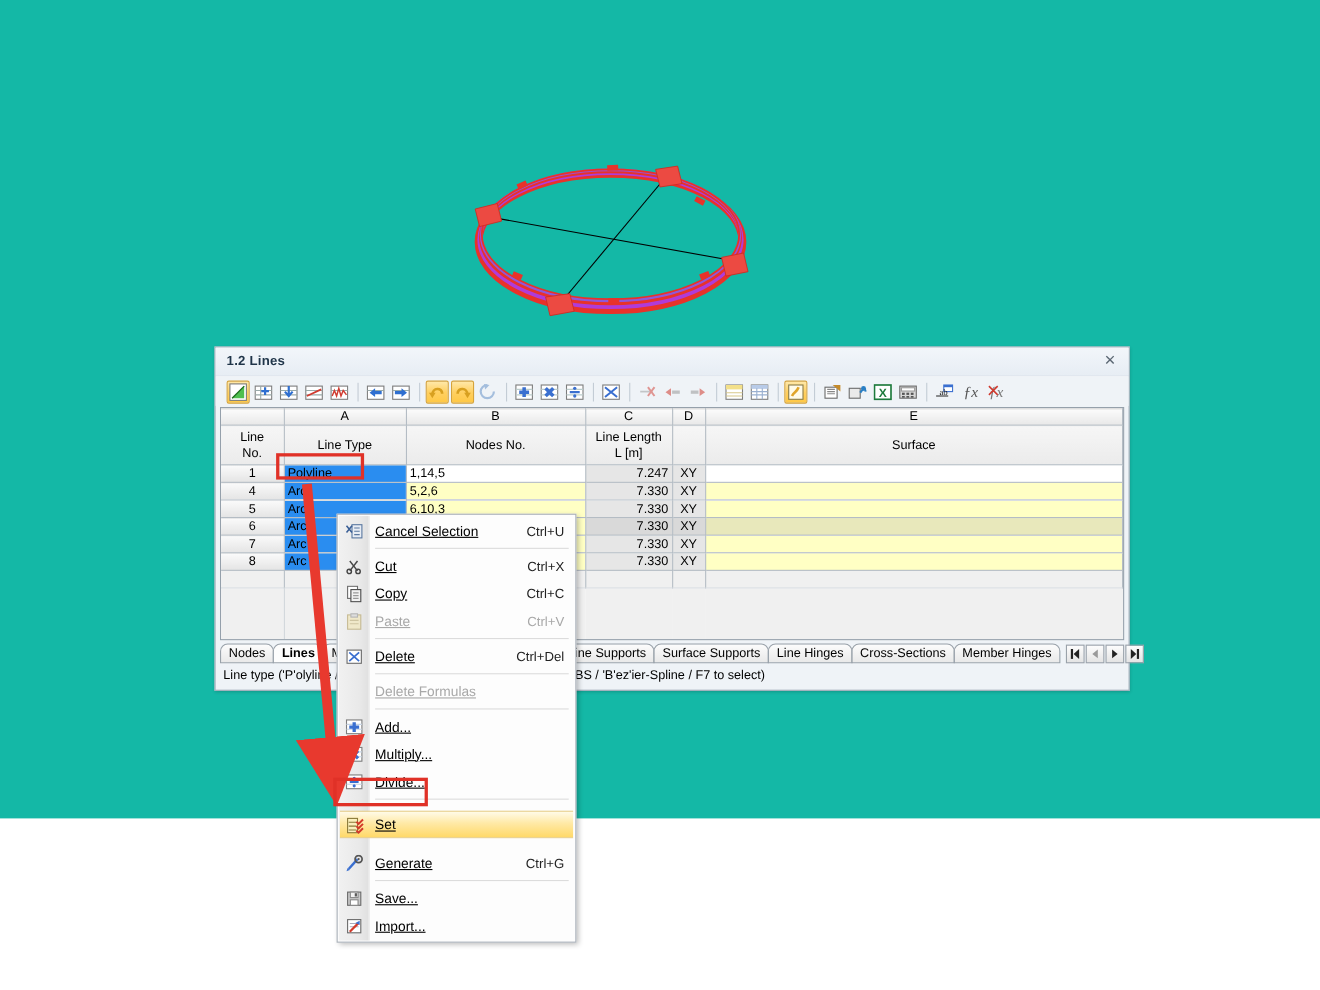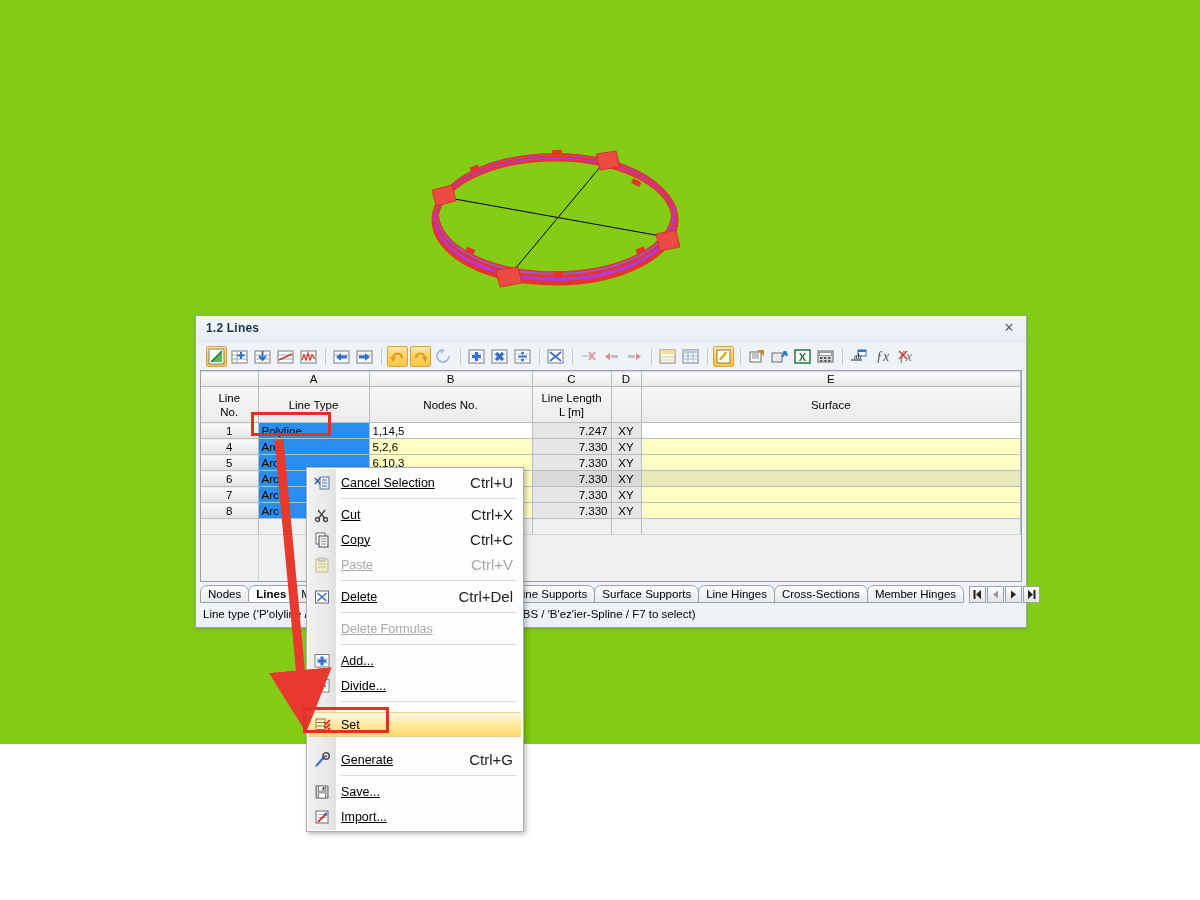--- a/index.html
+++ b/index.html
@@ -3,21 +3,21 @@
 <meta charset="utf-8">
 <style>
   * { box-sizing: border-box; }
   html, body {
     margin: 0; padding: 0;
     width: 1200px; height: 900px;
     background: #ffffff;
     font-family: "Liberation Sans", sans-serif;
     overflow: hidden;
   }
-  #root { position: relative; width: 1200px; height: 744px; background:#84cc16; }
+  #root { position: relative; width: 1200px; height: 744px; background:#14b8a6; }
 
   
   #model-view {
     position: absolute; left: 410px; top: 130px; width: 290px; height: 185px;
   }
   #model-view svg { display:block; }
 
   
   #lines-window {
     position: absolute; left: 195px; top: 315px; width: 832px; height: 313px;
@@ -158,21 +158,21 @@
   .mi {
     position: relative; height: 25px; display:flex; align-items:center;
     padding-left: 34px; font-size: 12.5px; color:#000; z-index:2;text-decoration:underline;
   }
   .mi.disabled { color:#a8a8a8; }
   .mi .mi-icon {
     position:absolute; left: 5px; top: 3px; width: 19px; height: 19px;
     display:flex; align-items:center; justify-content:center;
   }
   .mi .mi-accel {
-    position:absolute; right: 10px; font-size: 15px; color:#222;
+    position:absolute; right: 10px; font-size: 12px; color:#222;
   }
   .mi.disabled .mi-accel { color:#a8a8a8; }
   .mi.highlight {
     background: linear-gradient(to bottom,#fffbe8 0%,#ffe9a6 45%,#ffd969 100%);
     border-top: 1px solid #e8cf8a; border-bottom: 1px solid #e8cf8a;
     margin: 10px 2px; padding-left: 32px;
   }
   .msep { height: 1px; background: #dcdcdc; margin: 3px 6px 3px 34px; }
 
   
@@ -688,20 +688,32 @@
             <rect x="1" y="1.5" width="14" height="12.5" fill="#fff" stroke="#7d7d7d"></rect>
             <line x1="1" y1="5.5" x2="15" y2="5.5" stroke="#c7d4e4"></line>
             <line x1="1" y1="10" x2="15" y2="10" stroke="#c7d4e4"></line>
             <path d="M8 3.5 v9 M3.5 8 h9" stroke="#3a6fd0" stroke-width="3"></path>
           </svg>
       </span>
       <span>Add...</span>
       <span class="mi-accel"></span>
     </div>
 
+    <div class="mi">
+      <span class="mi-icon">
+        <svg width="16" height="16">
+            <rect x="1" y="1.5" width="14" height="12.5" fill="#fff" stroke="#7d7d7d"></rect>
+            <line x1="1" y1="5.5" x2="15" y2="5.5" stroke="#c7d4e4"></line>
+            <line x1="1" y1="10" x2="15" y2="10" stroke="#c7d4e4"></line>
+            <path d="M4.5 4.5 L11.5 11.5 M11.5 4.5 L4.5 11.5" stroke="#3a6fd0" stroke-width="3"></path>
+          </svg>
+      </span>
+      <span>Multiply...</span>
+      <span class="mi-accel"></span>
+    </div>
 
     <div class="mi">
       <span class="mi-icon">
         <svg width="16" height="16">
             <rect x="1" y="1.5" width="14" height="12.5" fill="#fff" stroke="#7d7d7d"></rect>
             <line x1="1" y1="5.5" x2="15" y2="5.5" stroke="#c7d4e4"></line>
             <line x1="1" y1="10" x2="15" y2="10" stroke="#c7d4e4"></line>
             <circle cx="8" cy="4.6" r="1.4" fill="#3a6fd0"></circle>
             <line x1="4" y1="8" x2="12" y2="8" stroke="#3a6fd0" stroke-width="1.8"></line>
             <circle cx="8" cy="11.4" r="1.4" fill="#3a6fd0"></circle>

